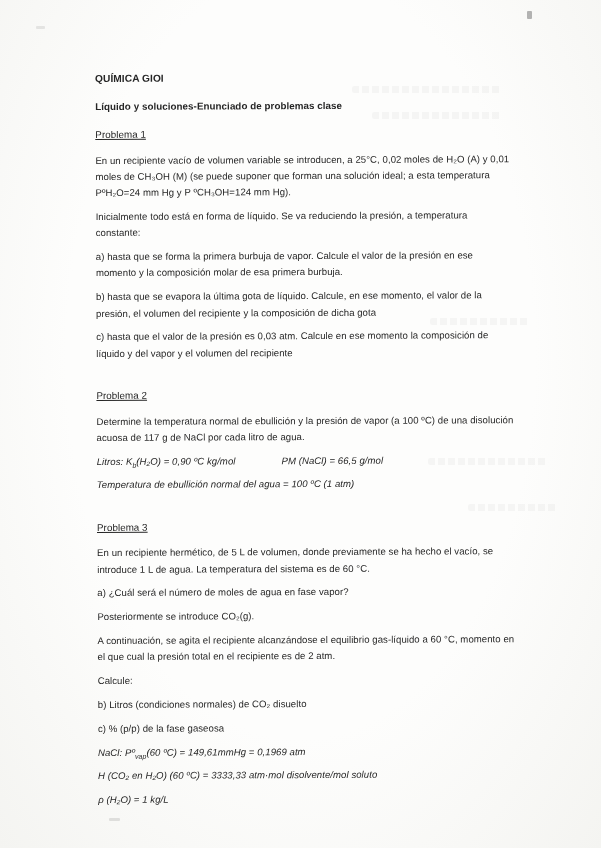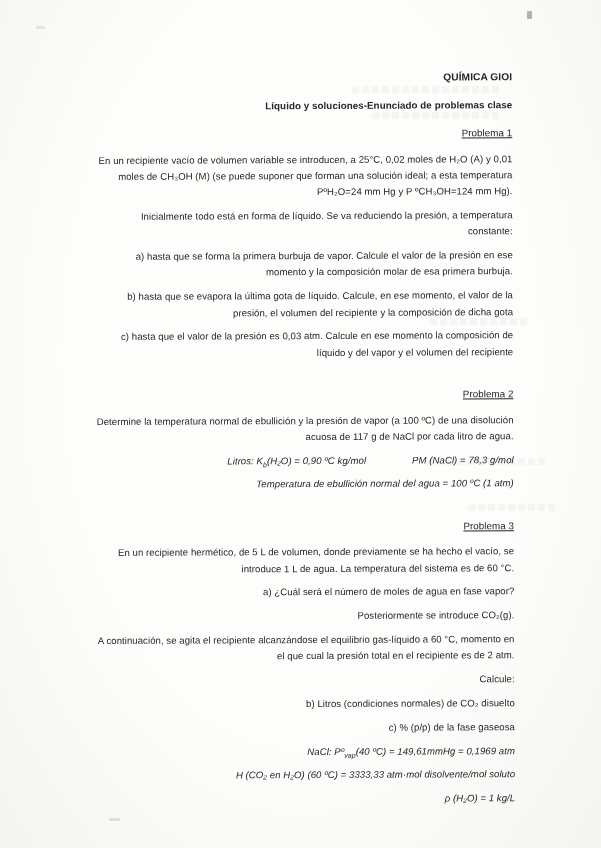--- a/index.html
+++ b/index.html
@@ -1,20 +1,20 @@
 <!DOCTYPE html>
 <html><head>
 <meta charset="utf-8">
 <style>
   html,body{margin:0;padding:0;}
   body{width:601px;height:848px;background:#e9e9e7;}
   .page{
     position:relative;width:601px;height:848px;overflow:hidden;
     background:radial-gradient(ellipse at 50% 42%, #fdfdfc 55%, #f4f4f1 100%);
-    font-family:"Liberation Sans",sans-serif;color:#262626;text-align:right;
+    font-family:"Liberation Sans",sans-serif;color:#262626;
   }
   .content{
     position:absolute;left:95px;top:70px;width:417px;
     transform:rotate(-0.25deg);transform-origin:left top;
     font-size:9.6px;line-height:1.7;letter-spacing:0.05px;
   }
   h1{font-size:10.2px;font-weight:bold;margin:0 0 12px;}
   h2{font-size:9.8px;font-weight:bold;margin:0 0 11px;}
   h3{font-size:9.8px;font-weight:normal;text-decoration:underline;margin:0 0 9px;}
   p{margin:0 0 7.5px;}
@@ -54,32 +54,32 @@
       <p>En un recipiente vacío de volumen variable se introducen, a 25°C, 0,02 moles de H₂O (A) y 0,01 moles de CH₃OH (M) (se puede suponer que forman una solución ideal; a esta temperatura PºH₂O=24 mm Hg y P ºCH₃OH=124 mm Hg).</p>
       <p>Inicialmente todo está en forma de líquido. Se va reduciendo la presión, a temperatura constante:</p>
       <p>a) hasta que se forma la primera burbuja de vapor. Calcule el valor de la presión en ese momento y la composición molar de esa primera burbuja.</p>
       <p>b) hasta que se evapora la última gota de líquido. Calcule, en ese momento, el valor de la presión, el volumen del recipiente y la composición de dicha gota</p>
       <p>c) hasta que el valor de la presión es 0,03 atm. Calcule en ese momento la composición de líquido y del vapor y el volumen del recipiente</p>
     </section>
 
     <section class="gap-top">
       <h3>Problema 2</h3>
       <p>Determine la temperatura normal de ebullición y la presión de vapor (a 100 ºC) de una disolución acuosa de 117 g de NaCl por cada litro de agua.</p>
-      <p class="italic"><span>Litros: K</span><sub>b</sub><span>(H₂O) = 0,90 ºC kg/mol</span><span class="datos-pm">PM (NaCl) = 78,3 g/mol</span></p>
+      <p class="italic"><span>Litros: K</span><sub>b</sub><span>(H₂O) = 0,90 ºC kg/mol</span><span class="datos-pm">PM (NaCl) = 66,5 g/mol</span></p>
       <p class="italic">Temperatura de ebullición normal del agua = 100 ºC (1 atm)</p>
     </section>
 
     <section class="gap-top">
       <h3>Problema 3</h3>
       <p>En un recipiente hermético, de 5 L de volumen, donde previamente se ha hecho el vacío, se introduce 1 L de agua. La temperatura del sistema es de 60 °C.</p>
       <p>a) ¿Cuál será el número de moles de agua en fase vapor?</p>
       <p>Posteriormente se introduce CO₂(g).</p>
       <p>A continuación, se agita el recipiente alcanzándose el equilibrio gas-líquido a 60 °C, momento en el que cual la presión total en el recipiente es de 2 atm.</p>
       <p>Calcule:</p>
       <p>b) Litros (condiciones normales) de CO₂ disuelto</p>
       <p>c) % (p/p) de la fase gaseosa</p>
-      <p class="italic"><span>NaCl: Pº</span><sub>vap</sub><span>(40 ºC) = 149,61mmHg = 0,1969 atm</span></p>
+      <p class="italic"><span>NaCl: Pº</span><sub>vap</sub><span>(60 ºC) = 149,61mmHg = 0,1969 atm</span></p>
       <p class="italic">H (CO₂ en H₂O) (60 ºC) = 3333,33 atm·mol disolvente/mol soluto</p>
       <p class="italic">ρ (H₂O) = 1 kg/L</p>
     </section>
 
   </main>
 </div>
 
 </body></html>

